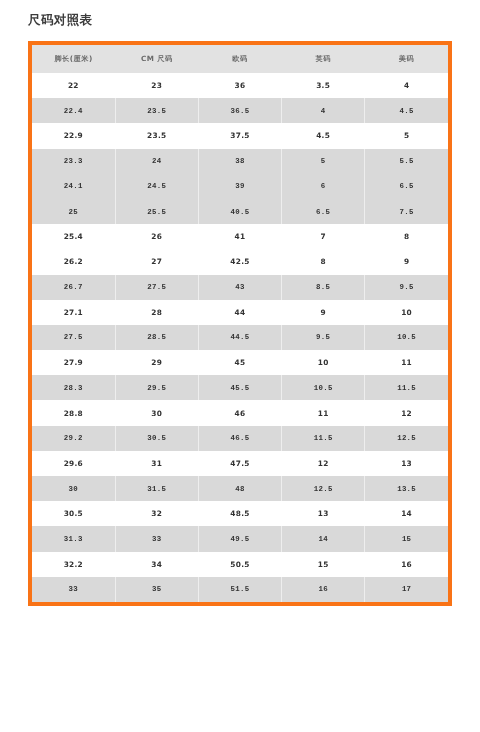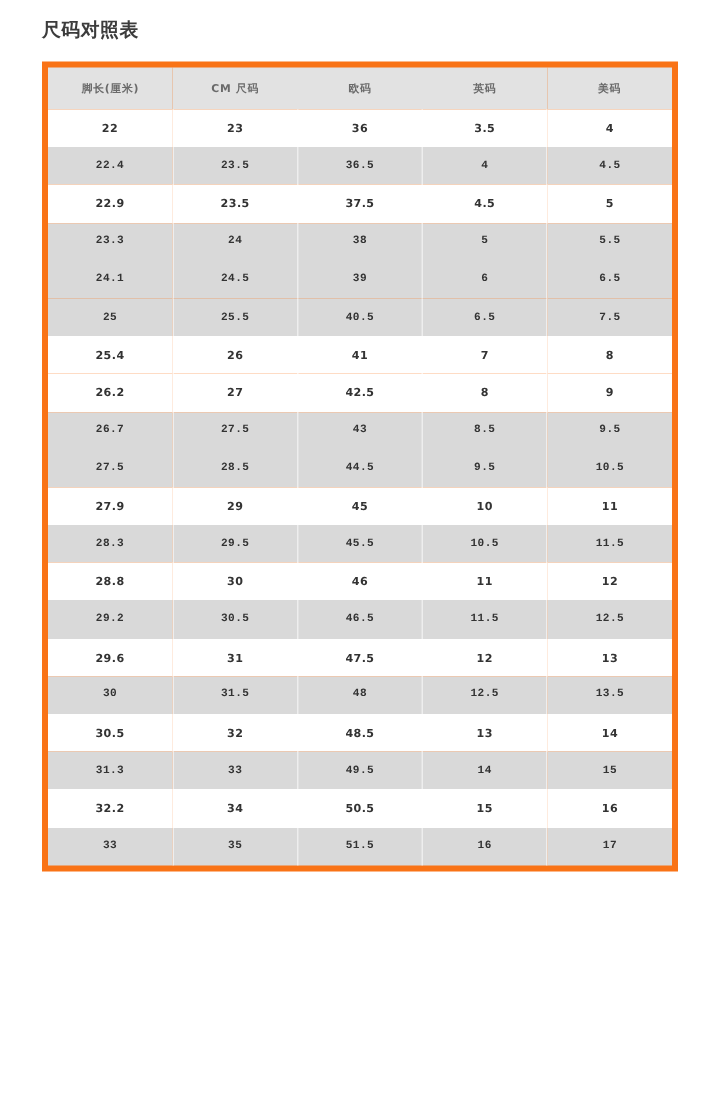--- a/index.html
+++ b/index.html
@@ -154,20 +154,27 @@
             <td>8</td>
             <td>9</td>
           </tr>
           <tr class="row-even">
             <td>26.7</td>
             <td>27.5</td>
             <td>43</td>
             <td>8.5</td>
             <td>9.5</td>
           </tr>
+          <tr class="row-odd">
+            <td>27.1</td>
+            <td>28</td>
+            <td>44</td>
+            <td>9</td>
+            <td>10</td>
+          </tr>
           <tr class="row-even">
             <td>27.5</td>
             <td>28.5</td>
             <td>44.5</td>
             <td>9.5</td>
             <td>10.5</td>
           </tr>
           <tr class="row-odd">
             <td>27.9</td>
             <td>29</td>

